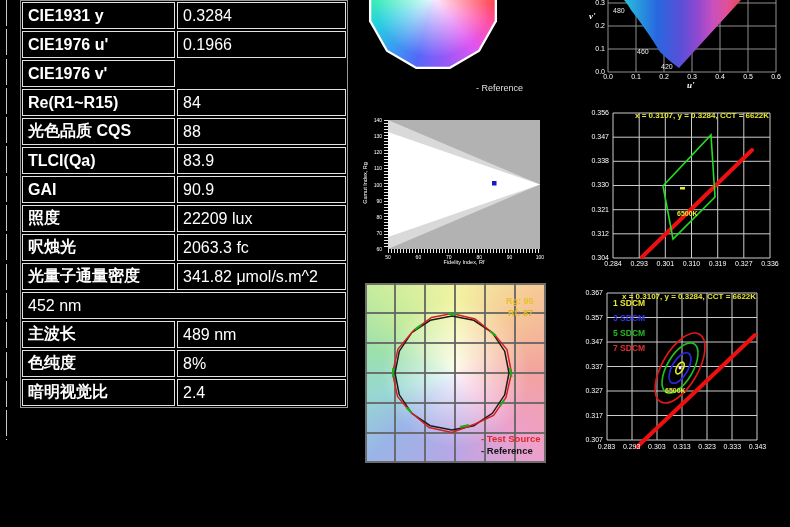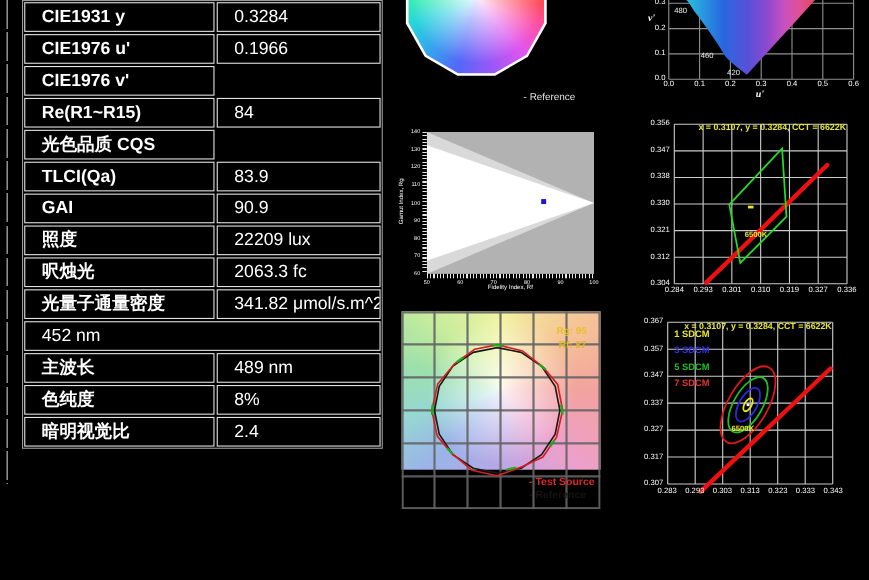--- a/index.html
+++ b/index.html
@@ -5,21 +5,21 @@
   html,body{margin:0;padding:0;background:#000;}
   .stage{position:relative;width:790px;height:527px;background:#000;overflow:hidden;
          font-family:"Liberation Sans",sans-serif;color:#fff;}
   .abs{position:absolute;}
 
   
   .mtable{position:absolute;left:20px;top:0;width:328px;border:1px solid #9a9a9a;
           padding:1px;display:flex;flex-direction:column;gap:2px;background:#000;box-sizing:border-box;}
   .mrow{display:flex;gap:2px;height:27px;}
   .mcell{border:1px solid #e2e2e2;background:#000;color:#fff;display:flex;align-items:center;
-         padding:0 15px;font-size:16px;white-space:nowrap;overflow:hidden;}
+         padding:0 5px;font-size:16px;white-space:nowrap;overflow:hidden;}
   .mlabel{width:141px;font-weight:bold;}
   .mvalue{flex:1;}
   .edge-line{position:absolute;left:6px;top:0;width:1px;height:440px;
      background:repeating-linear-gradient(to bottom,#c8c8c8 0 26px,transparent 26px 29.3px);}
 
   
   .blob{position:absolute;left:364px;top:-66px;width:138px;height:140px;background:#fff;
     clip-path:polygon(96.4% 62.4%,84% 84%,62.4% 96.4%,37.6% 96.4%,16% 84%,3.6% 62.4%,3.6% 37.6%,16% 16%,37.6% 3.6%,62.4% 3.6%,84% 16%,96.4% 37.6%);}
   .blob-fill{position:absolute;inset:2.5px;
     clip-path:polygon(96.4% 62.4%,84% 84%,62.4% 96.4%,37.6% 96.4%,16% 84%,3.6% 62.4%,3.6% 37.6%,16% 16%,37.6% 3.6%,62.4% 3.6%,84% 16%,96.4% 37.6%);
@@ -39,21 +39,21 @@
   .rf-xtickmarks{position:absolute;left:43px;top:141px;width:152px;height:4px;
      background:repeating-linear-gradient(to right,#e8e8e8 0 1px,transparent 1px 3px);}
   .rf-xticks{position:absolute;left:35px;top:146px;width:168px;display:flex;justify-content:space-between;
      font-size:5px;color:#fff;}
   .rf-xticks span{width:16px;text-align:center;}
   .rf-ylabel{position:absolute;left:-18px;top:72px;width:76px;text-align:center;
      transform:rotate(-90deg);font-size:5.5px;color:#fff;}
   .rf-xlabel{position:absolute;left:43px;top:151px;width:152px;text-align:center;font-size:5.5px;color:#fff;}
 
   
-  .vector{position:absolute;left:365px;top:283px;width:181px;height:144px;
+  .vector{position:absolute;left:365px;top:283px;width:181px;height:180px;
     background:
       radial-gradient(circle at 50% 50%,rgba(255,255,255,.85) 0%,rgba(255,255,255,0) 58%),
       conic-gradient(from 0deg at 50% 50%,#f2f4a2,#f6c896 45deg,#f2a29e 90deg,#eda0cc 135deg,
         #b9a6e6 180deg,#9ab4e8 225deg,#96d8d2 255deg,#9ce0ac 285deg,#c6ec9c 315deg,#f2f4a2 360deg);}
   .vec-rg{position:absolute;left:141px;top:13px;color:#e8c030;font-size:9px;font-weight:bold;}
   .vec-rf{position:absolute;left:143px;top:25px;color:#d8b828;font-size:9px;font-weight:bold;}
   .vec-test{position:absolute;left:116px;top:150px;color:#e02828;font-size:9.5px;font-weight:bold;}
   .vec-ref{position:absolute;left:116px;top:162px;color:#141414;font-size:9.5px;font-weight:bold;}
 
   
@@ -98,20 +98,21 @@
     </div>
       <div class="mrow">
       <div class="mcell mlabel">CIE1976 v'</div>
     </div>
       <div class="mrow">
       <div class="mcell mlabel">Re(R1~R15)</div>
       <div class="mcell mvalue">84</div>
     </div>
       <div class="mrow">
       <div class="mcell mlabel">光色品质 CQS</div>
+      <div class="mcell mvalue">88</div>
     </div>
       <div class="mrow">
       <div class="mcell mlabel">TLCI(Qa)</div>
       <div class="mcell mvalue">83.9</div>
     </div>
       <div class="mrow">
       <div class="mcell mlabel">GAI</div>
       <div class="mcell mvalue">90.9</div>
     </div>
       <div class="mrow">

